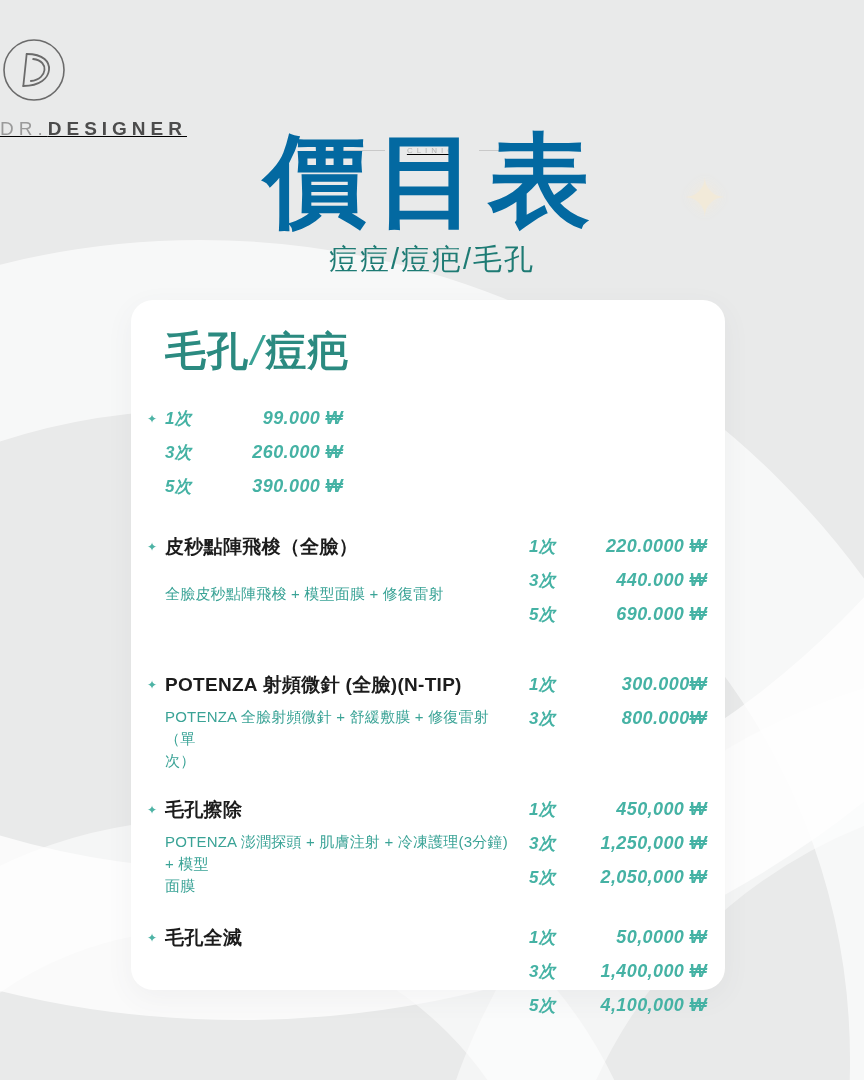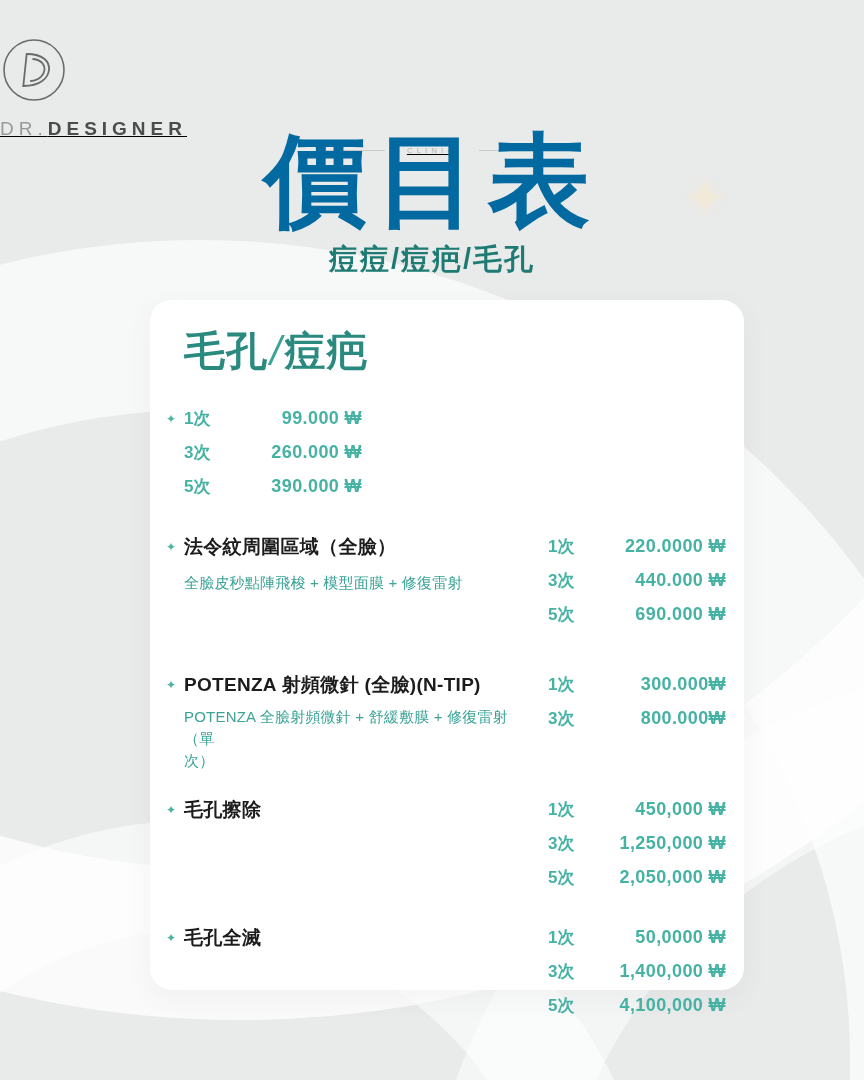--- a/index.html
+++ b/index.html
@@ -37,26 +37,26 @@
   .brand-tagline .line{width:62px;height:1px;background:#c9c9c9;}
   .brand-tagline .txt{font-size:8px;letter-spacing:4px;color:#b3b3b3;}
 
   .page-title{
     position:absolute;top:128px;left:0;width:864px;text-align:center;
     font-size:102px;line-height:1.05;font-weight:700;letter-spacing:10px;
     color:#0369a1;
   }
   .page-subtitle{
     position:absolute;top:240px;left:0;width:864px;text-align:center;
-    font-size:29px;font-weight:700;letter-spacing:2px;color:#1e7b74;
+    font-size:29px;font-weight:400;letter-spacing:2px;color:#1e7b74;
   }
 
   
   .card{
-    position:absolute;left:150px;top:300px;width:594px;height:690px;
+    position:absolute;left:131px;top:300px;width:594px;height:690px;
     background:#ffffff;border-radius:22px;
     box-shadow:0 8px 28px rgba(80,90,95,.06);
     box-sizing:border-box;
     padding:24px 18px 0 16px;
   }
   .section-title{
     margin:0 0 28px 18px;
     font-size:41px;font-weight:700;color:#2b8a80;letter-spacing:1px;
   }
   .section-title .slash{font-weight:300;font-style:italic;padding:0 2px;color:#3aa396;}
@@ -66,22 +66,22 @@
   .bullet{
     width:18px;flex:0 0 18px;
     font-size:12px;line-height:24px;color:#4db3a5;text-align:left;
   }
   .item-text{flex:1 1 auto;min-width:0;padding-right:10px;}
   .item-title{font-size:19px;font-weight:700;color:#1c1c1c;line-height:24px;letter-spacing:.3px;}
   .item-desc{
     margin-top:9px;font-size:15px;line-height:22px;color:#3aa396;
     white-space:pre-line;letter-spacing:.2px;
   }
-  .item-2 .item-desc{margin-top:13px;}
-  .item-prices{width:178px;flex:0 0 178px;}
+  .item-2 .item-desc{margin-top:24px;}
+  .item-prices{width:178px;flex:0 0 178px;font-style:italic;}
   .price-row{display:flex;justify-content:space-between;align-items:baseline;margin-bottom:11px;}
   .count{font-size:17px;font-weight:700;color:#45b2a4;}
   .price{font-size:18px;font-weight:700;color:#45b2a4;letter-spacing:.4px;text-align:right;}
 </style>
 </head>
 <body>
 
 <div id="stage">
   <div class="ring" id="ring1"></div>
   <div class="ring" id="ring2"></div>
@@ -132,21 +132,21 @@
         <div class="price-row">
           <span class="count">5次</span>
           <span class="price">390.000 ₩</span>
         </div>
       </div>
     </div>
 
     <div class="item item-2">
       <span class="bullet">✦</span>
       <div class="item-text">
-        <div class="item-title">法令紋周圍區域（全臉）</div>
+        <div class="item-title">皮秒點陣飛梭（全臉）</div>
         <div class="item-desc">全臉皮秒點陣飛梭 + 模型面膜 + 修復雷射</div>
       </div>
       <div class="item-prices">
         <div class="price-row">
           <span class="count">1次</span>
           <span class="price">220.0000 ₩</span>
         </div>
         <div class="price-row">
           <span class="count">3次</span>
           <span class="price">440.000 ₩</span>
@@ -174,20 +174,22 @@
           <span class="count">3次</span>
           <span class="price">800.000₩</span>
         </div>
       </div>
     </div>
 
     <div class="item item-4">
       <span class="bullet">✦</span>
       <div class="item-text">
         <div class="item-title">毛孔擦除</div>
+        <div class="item-desc">POTENZA 澎潤探頭 + 肌膚注射 + 冷凍護理(3分鐘) + 模型
+面膜</div>
       </div>
       <div class="item-prices">
         <div class="price-row">
           <span class="count">1次</span>
           <span class="price">450,000 ₩</span>
         </div>
         <div class="price-row">
           <span class="count">3次</span>
           <span class="price">1,250,000 ₩</span>
         </div>

